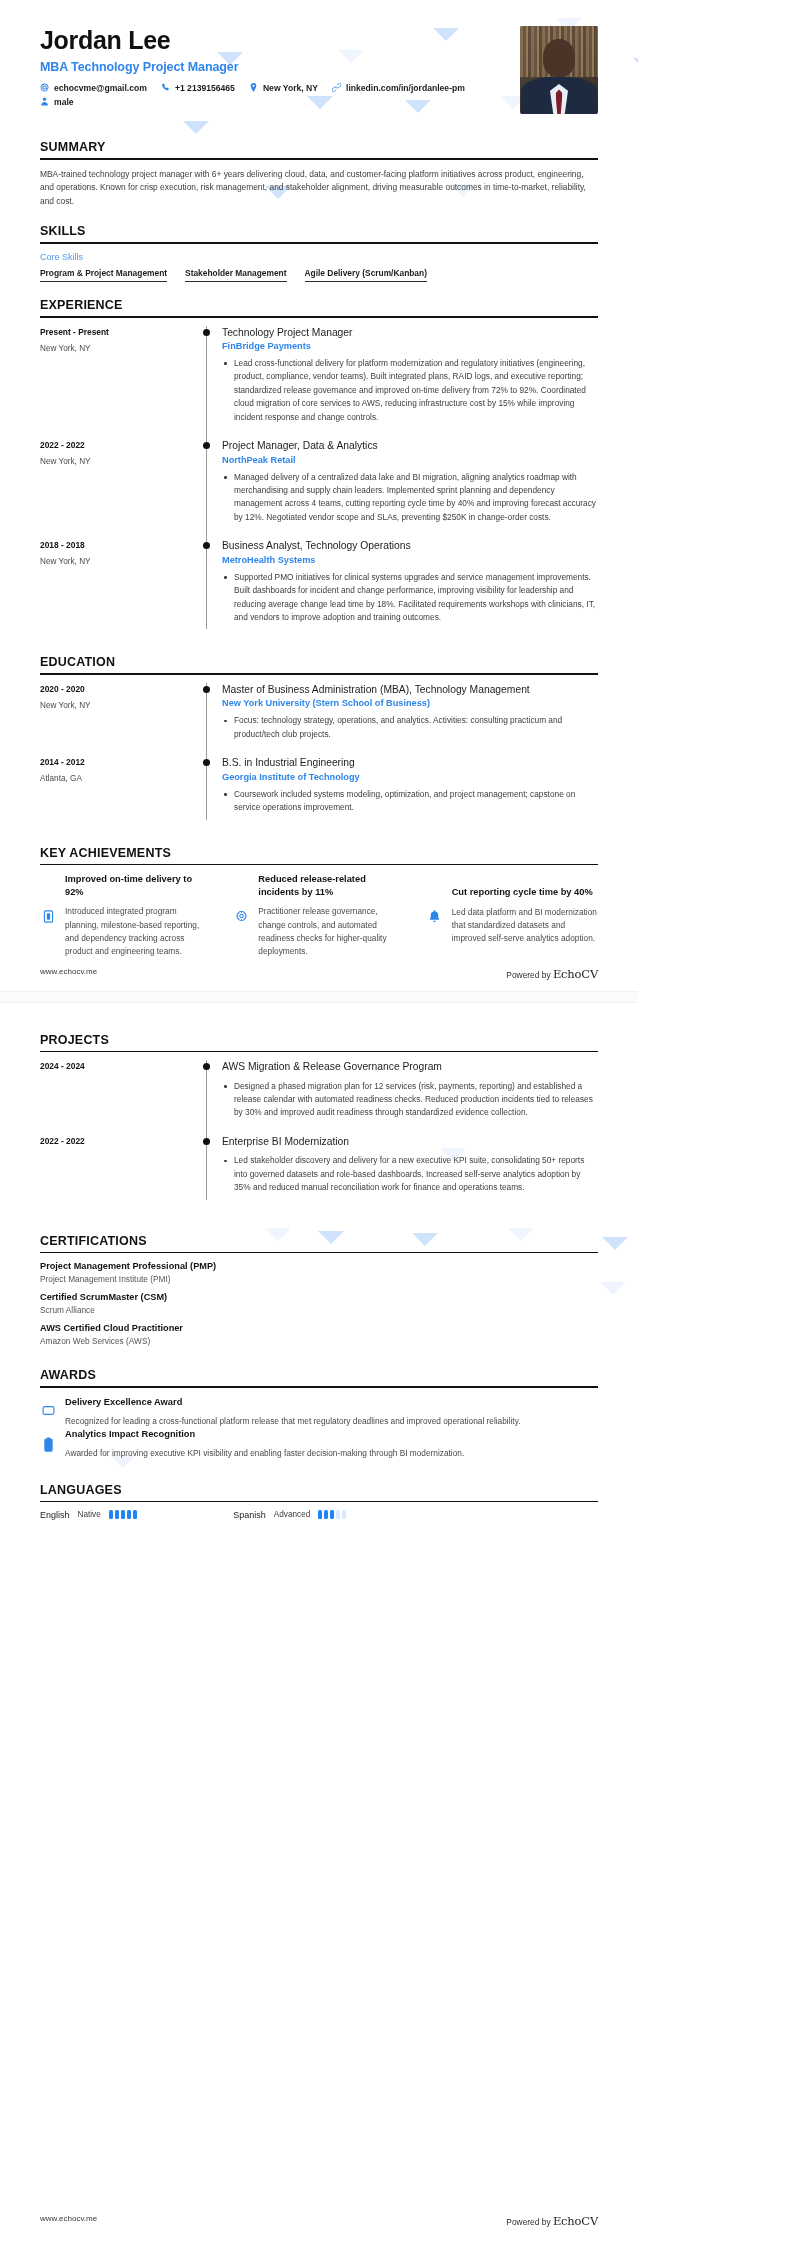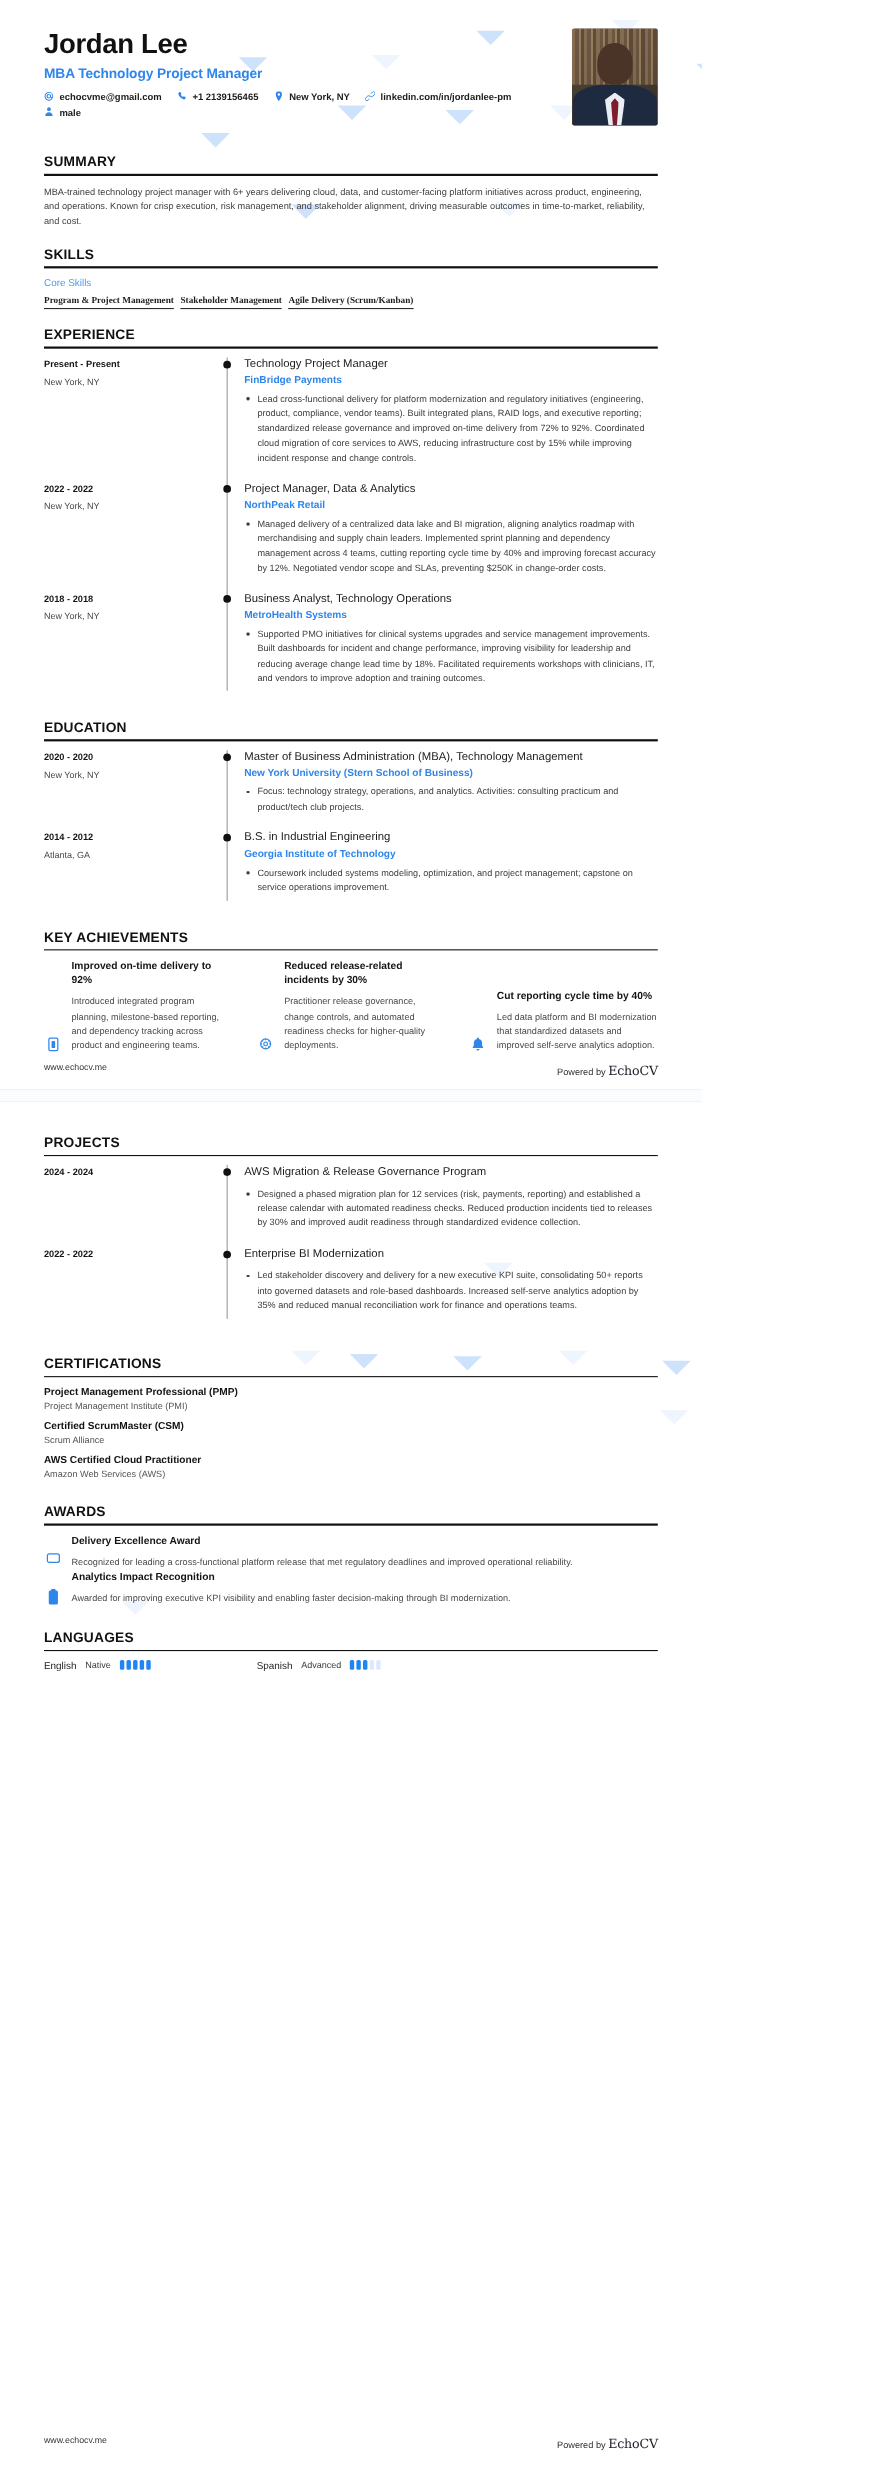--- a/index.html
+++ b/index.html
@@ -163,21 +163,21 @@
     max-width: 690px;
   }
 
   
   .skill-group-label {
     font-size: 9px;
     color: #4f9af0;
     margin-bottom: 6px;
   }
   .skill-rows { display: flex; flex-direction: column; gap: 7px; }
-  .skill-row { display: flex; gap: 6px; flex-wrap: wrap; font-family: Liberation Serif, serif; }
+  .skill-row { display: flex; gap: 18px; flex-wrap: wrap; }
   .skill-chip {
     font-size: 8.4px;
     font-weight: bold;
     color: #1d1d1d;
     border-bottom: 1px solid #2c2c2c;
     padding-bottom: 3px;
     white-space: nowrap;
   }
 
   
@@ -261,21 +261,21 @@
     gap: 0 22px;
   }
   .duo-grid {
     display: grid;
     grid-template-columns: repeat(1, 1fr);
     gap: 0 22px;
   }
   .ach {
     display: flex;
     gap: 9px;
-    align-items: flex-end;
+    align-items: center;
   }
   .ach-icon {
     flex: 0 0 auto;
     width: 16px; height: 18px;
     color: #2f86ea;
     display: flex;
     align-items: flex-start;
     justify-content: center;
     padding-top: 2px;
   }
@@ -597,21 +597,21 @@
 
         <div class="ach">
           <span class="ach-icon">
             <svg width="13" height="14" viewBox="0 0 16 16" fill="none" stroke="currentColor" stroke-width="1.3">
                 <circle cx="8" cy="8" r="5.6"></circle>
                 <circle cx="8" cy="8" r="2.1"></circle>
                 <path d="M8 2.4v1.6M8 12v1.6M2.4 8h1.6M12 8h1.6M4 4l1.2 1.2M10.8 10.8L12 12M12 4l-1.2 1.2M5.2 10.8L4 12"></path>
               </svg>
           </span>
           <div class="ach-body">
-            <div class="ach-title">Reduced release-related incidents by 30%</div>
+            <div class="ach-title">Reduced release-related incidents by 11%</div>
             <div class="ach-desc">Practitioner release governance, change controls, and automated readiness checks for higher-quality deployments.</div>
           </div>
         </div>
 
         <div class="ach">
           <span class="ach-icon">
             <svg width="13" height="15" viewBox="0 0 16 18" fill="currentColor">
                 <path d="M8 1.2a1.1 1.1 0 011.1 1.1v.5A4.6 4.6 0 0112.6 7.3v3l1.2 1.8v.9H2.2v-.9L3.4 10.3v-3A4.6 4.6 0 016.9 2.8v-.5A1.1 1.1 0 018 1.2zM6.3 14.2h3.4a1.7 1.7 0 01-3.4 0z"></path>
               </svg>
           </span>

